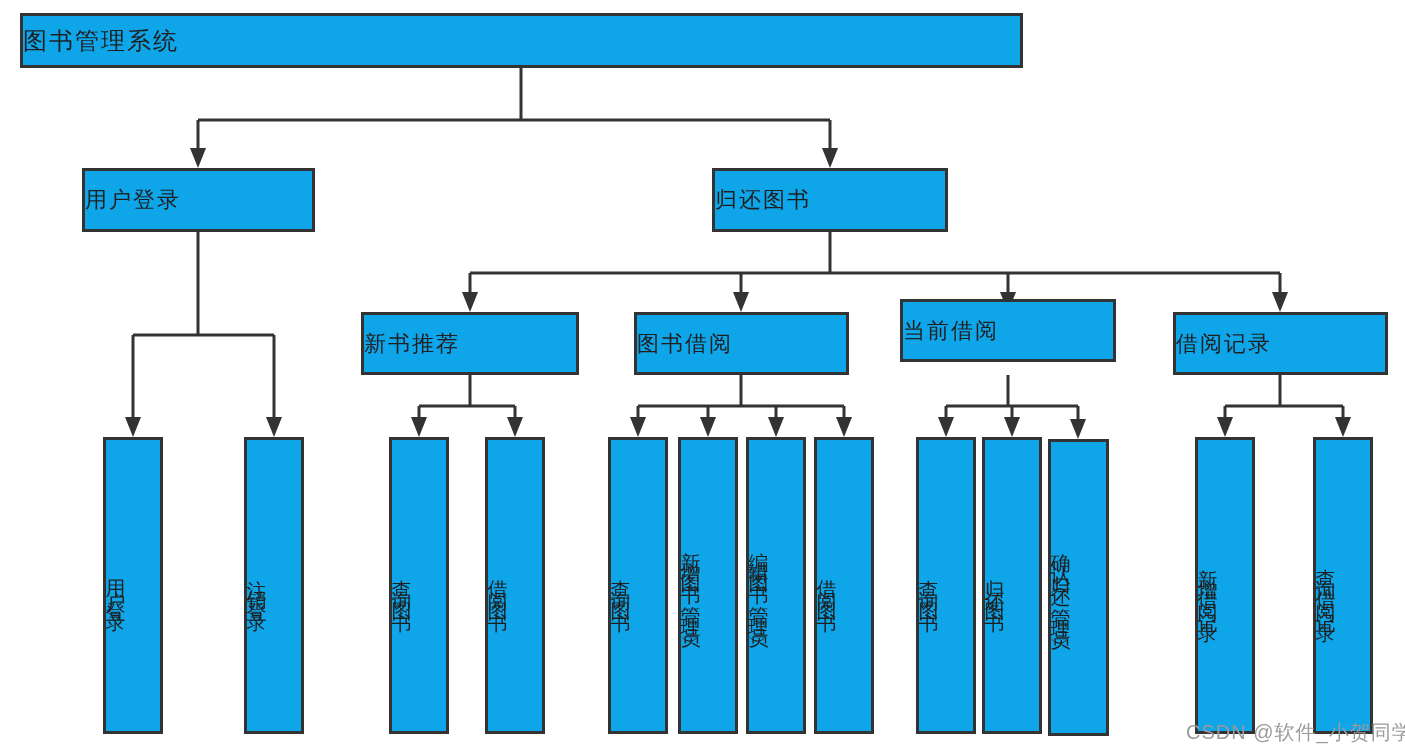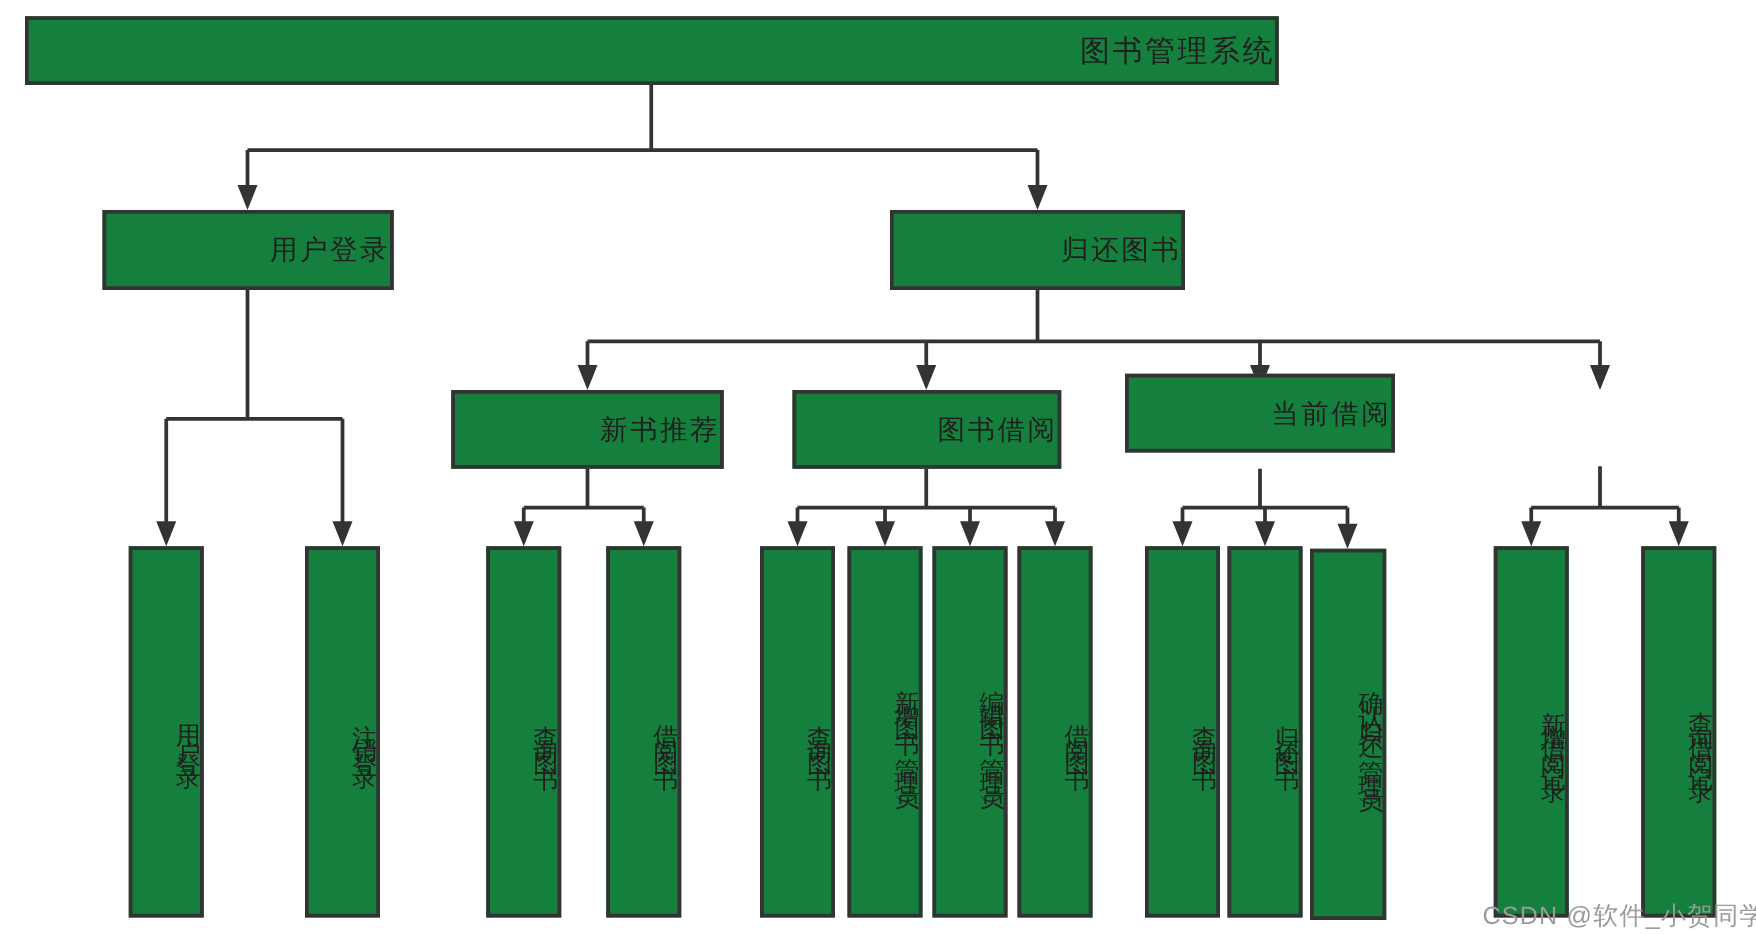--- a/index.html
+++ b/index.html
@@ -15,25 +15,25 @@
     position: absolute;
     left: 0; top: 0;
     width: 1405px; height: 747px;
     z-index: 0;
   }
   .connector-line { stroke: var(--line, #333333); stroke-width: 3; fill: none; }
   .connector-arrow { fill: var(--line, #333333); stroke: none; }
   .node {
     position: absolute;
     box-sizing: border-box;
-    background: #15803d;
+    background: #0ea5e9;
     border: 3px solid var(--line, #333333);
     display: flex;
     align-items: center;
-    justify-content: flex-end;
+    justify-content: flex-start;
     color: var(--text, #1f1f1f);
     z-index: 1;
   }
   .root-node { font-size: 24px; letter-spacing: 2px; }
   .h-node { font-size: 22px; letter-spacing: 2px; }
   .leaf-node { font-size: 20px; }
   .vtext {
     writing-mode: vertical-rl;
     text-orientation: mixed;
     letter-spacing: 11px;
@@ -124,20 +124,23 @@
 
   <div class="node h-node" style="left:634px; top:312px; width:215px; height:63px;">
     <span>图书借阅</span>
   </div>
   <div class="node h-node" style="left:361px; top:312px; width:218px; height:63px;">
     <span>新书推荐</span>
   </div>
   <div class="node h-node" style="left:900px; top:299px; width:216px; height:63px;">
     <span>当前借阅</span>
   </div>
+  <div class="node h-node" style="left:1173px; top:312px; width:215px; height:63px;">
+    <span>借阅记录</span>
+  </div>
 
   <div class="node leaf-node" style="left:103px; top:437px; width:60px; height:297px;">
     <span class="vtext">用户登录</span>
   </div>
   <div class="node leaf-node" style="left:244px; top:437px; width:60px; height:297px;">
     <span class="vtext">注销登录</span>
   </div>
 
   <div class="node leaf-node" style="left:389px; top:437px; width:60px; height:297px;">
     <span class="vtext">查询图书</span>

